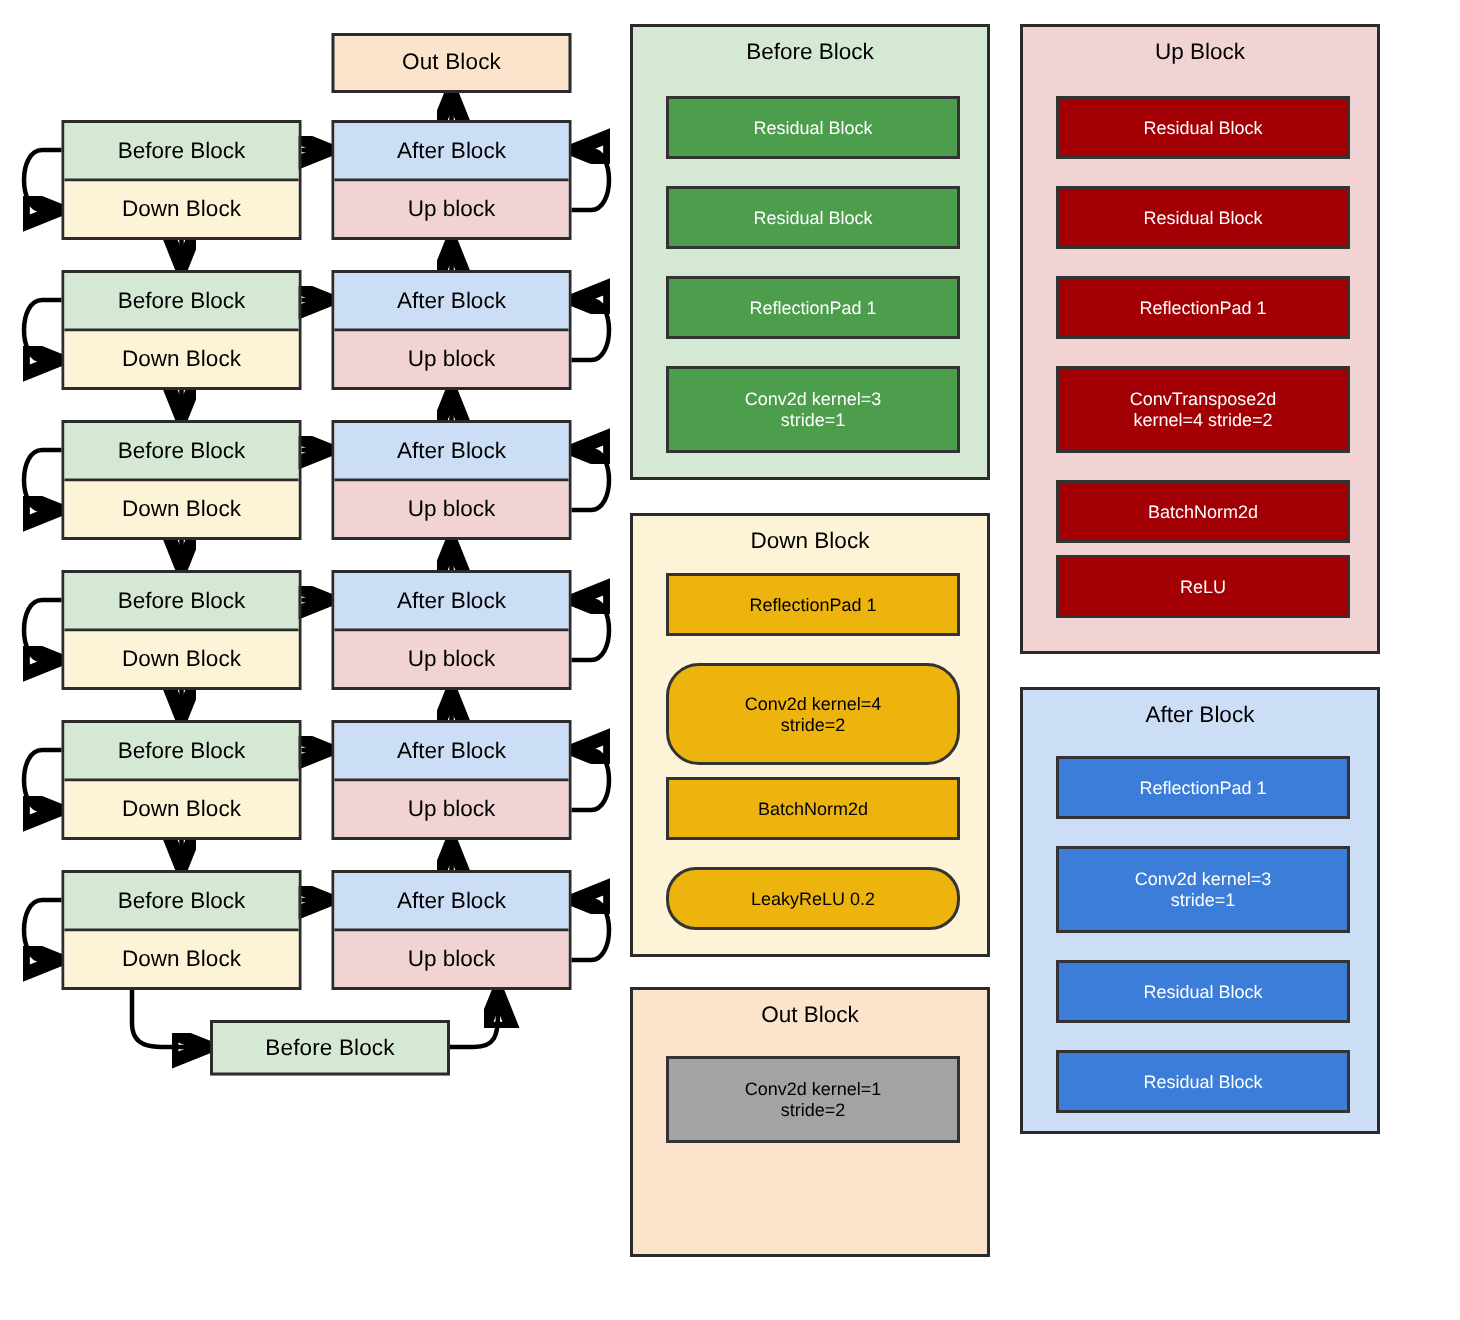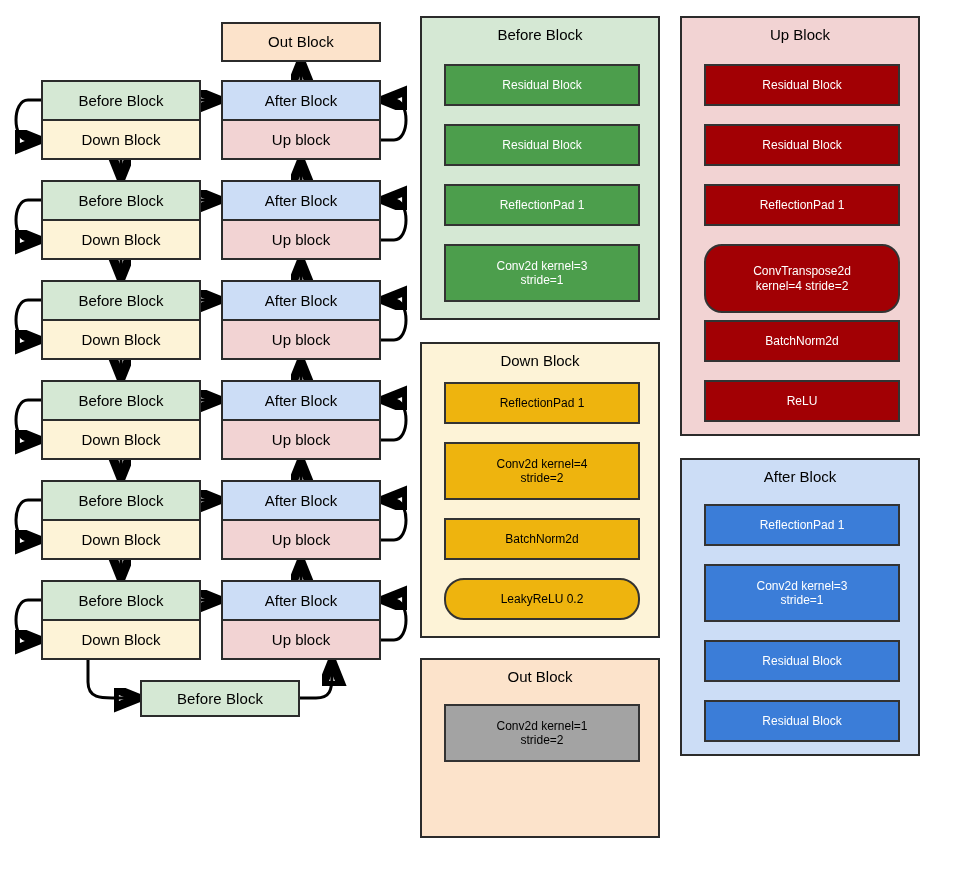--- a/index.html
+++ b/index.html
@@ -185,41 +185,41 @@
     <div class="step s-green" style="left:22px;top:46px;width:196px;height:42px;">Residual Block</div>
     <div class="step s-green" style="left:22px;top:106px;width:196px;height:42px;">Residual Block</div>
     <div class="step s-green" style="left:22px;top:166px;width:196px;height:42px;">ReflectionPad 1</div>
     <div class="step s-green" style="left:22px;top:226px;width:196px;height:58px;white-space:pre-line;">Conv2d kernel=3
 stride=1</div>
   </div>
 
   <div class="panel p-down" style="left:420px;top:342px;width:240px;height:296px;">
     <div class="panel-title">Down Block</div>
     <div class="step s-yellow" style="left:22px;top:38px;width:196px;height:42px;">ReflectionPad 1</div>
-    <div class="step s-yellow" style="left:22px;top:98px;width:196px;height:58px;white-space:pre-line;">Conv2d kernel=4
+    <div class="step s-yellow" style="left:22px;top:98px;width:196px;height:68px;white-space:pre-line;border-radius:22px;">Conv2d kernel=4
 stride=2</div>
     <div class="step s-yellow" style="left:22px;top:174px;width:196px;height:42px;">BatchNorm2d</div>
     <div class="step s-yellow" style="left:22px;top:234px;width:196px;height:42px;border-radius:20px;">LeakyReLU 0.2</div>
   </div>
 
   <div class="panel p-out" style="left:420px;top:658px;width:240px;height:180px;">
     <div class="panel-title">Out Block</div>
     <div class="step s-orange" style="left:22px;top:44px;width:196px;height:58px;white-space:pre-line;">Conv2d kernel=1
 stride=2</div>
   </div>
 
   <div class="panel p-up" style="left:680px;top:16px;width:240px;height:420px;">
     <div class="panel-title">Up Block</div>
     <div class="step s-red" style="left:22px;top:46px;width:196px;height:42px;">Residual Block</div>
     <div class="step s-red" style="left:22px;top:106px;width:196px;height:42px;">Residual Block</div>
     <div class="step s-red" style="left:22px;top:166px;width:196px;height:42px;">ReflectionPad 1</div>
-    <div class="step s-red" style="left:22px;top:226px;width:196px;height:69px;white-space:pre-line;border-radius:18px;">ConvTranspose2d
+    <div class="step s-red" style="left:22px;top:226px;width:196px;height:58px;white-space:pre-line;">ConvTranspose2d
 kernel=4 stride=2</div>
     <div class="step s-red" style="left:22px;top:302px;width:196px;height:42px;">BatchNorm2d</div>
-    <div class="step s-red" style="left:22px;top:362px;width:196px;height:42px;">ReLU</div>
+    <div class="step s-red" style="left:22px;top:352px;width:196px;height:42px;">ReLU</div>
   </div>
 
   <div class="panel p-after" style="left:680px;top:458px;width:240px;height:298px;">
     <div class="panel-title">After Block</div>
     <div class="step s-blue" style="left:22px;top:44px;width:196px;height:42px;">ReflectionPad 1</div>
     <div class="step s-blue" style="left:22px;top:104px;width:196px;height:58px;white-space:pre-line;">Conv2d kernel=3
 stride=1</div>
     <div class="step s-blue" style="left:22px;top:180px;width:196px;height:42px;">Residual Block</div>
     <div class="step s-blue" style="left:22px;top:240px;width:196px;height:42px;">Residual Block</div>
   </div>

